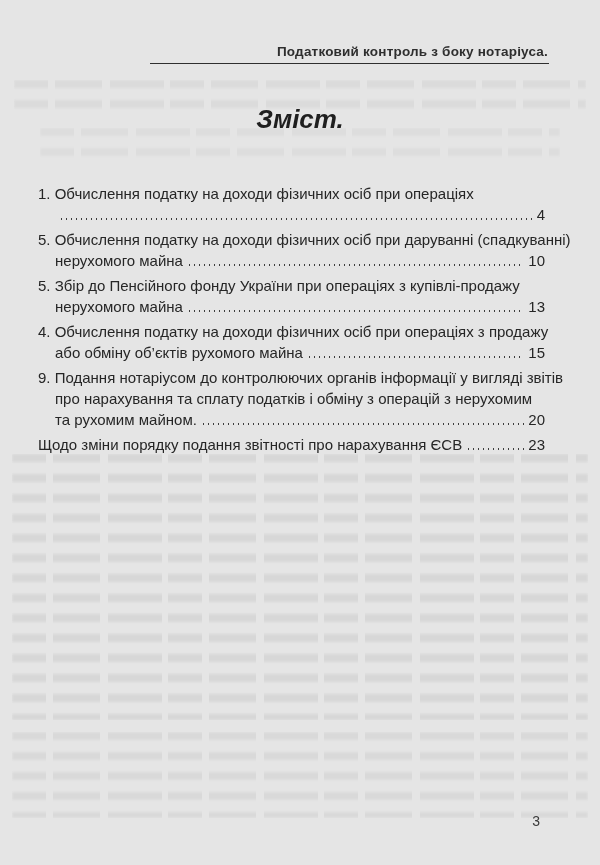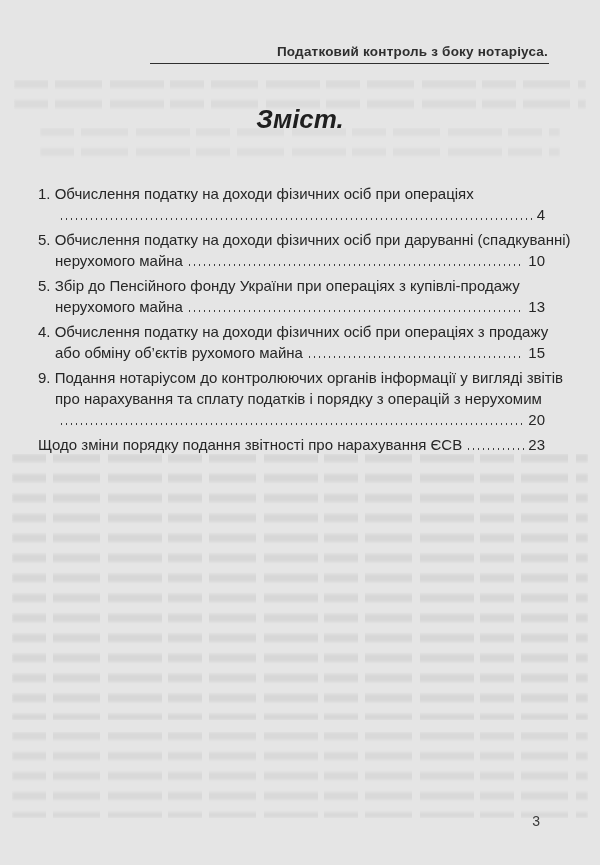--- a/index.html
+++ b/index.html
@@ -109,22 +109,23 @@
       <div class="toc-item">
         <div class="toc-line">4. Обчислення податку на доходи фізичних осіб при операціях з продажу</div>
         <div class="toc-line cont leader-row">
           <span class="toc-text">або обміну об’єктів рухомого майна</span>
           <span class="dots"></span>
           <span class="pg">15</span>
         </div>
       </div>
       <div class="toc-item">
         <div class="toc-line">9. Подання нотаріусом до контролюючих органів інформації у вигляді звітів</div>
-        <div class="toc-line cont">про нарахування та сплату податків і порядку з операцій з нерухомим</div>
+        <div class="toc-line cont">про нарахування та сплату податків і обміну з операцій з нерухомим</div>
         <div class="toc-line cont leader-row">
+          <span class="toc-text">та рухомим майном.</span>
           <span class="dots"></span>
           <span class="pg">20</span>
         </div>
       </div>
       <div class="toc-item">
         <div class="toc-line leader-row">
           <span class="toc-text">Щодо зміни порядку подання звітності про нарахування ЄСВ</span>
           <span class="dots"></span>
           <span class="pg">23</span>
         </div>

